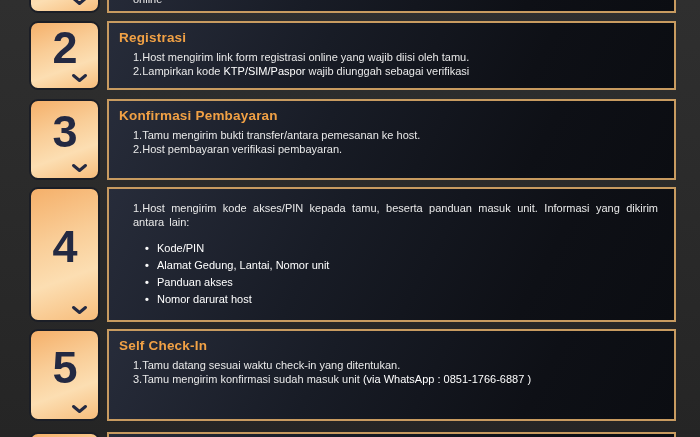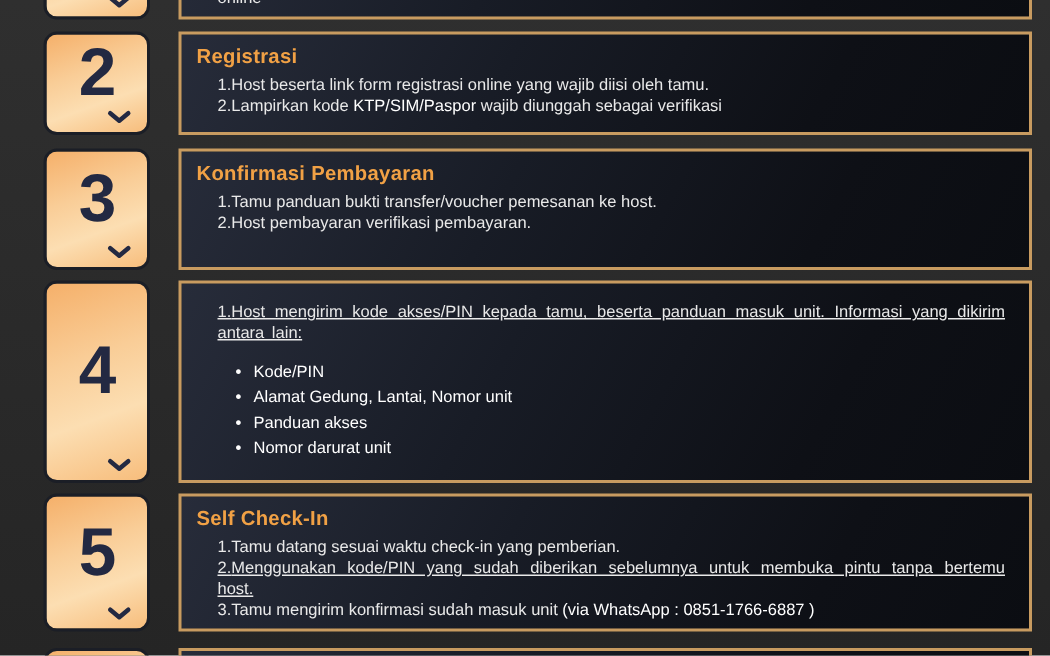--- a/index.html
+++ b/index.html
@@ -22,42 +22,42 @@
     background: linear-gradient(160deg, #f5b06a 0%, #f9cd97 38%, #fcdeb2 66%, #f7bd7c 100%);
     display: flex; align-items: center; justify-content: center;
   }
   .num {
     font-size: 45px; font-weight: bold; color: #232942;
     transform: translateY(-8px); letter-spacing: -1px; line-height: 1;
   }
   .chev { position: absolute; right: 10px; bottom: 5px; }
 
   .card {
-    position: absolute; left: 119px; width: 569px; height: 100%;
+    position: absolute; left: 107px; width: 569px; height: 100%;
     box-sizing: border-box;
     border: 2px solid #c89b60;
     background: linear-gradient(118deg, #272c3a 0%, #181c26 38%, #0e1016 75%, #0b0d12 100%);
     padding: 7px 16px 6px 10px;
     overflow: hidden;
   }
   .card.clip-top { display: flex; align-items: flex-end; padding-bottom: 5px; }
   .clip-top .items { margin-top: 0; width: 100%; }
 
   .title {
     margin: 0; font-size: 13.5px; line-height: 15px; font-weight: bold;
     color: #f1a145; letter-spacing: 0.2px;
   }
   .title:empty { display: none; }
 
   .items { margin-top: 5px; }
   .item {
     font-size: 11px; line-height: 14px; color: #e9e9e9;
     padding-left: 14px; position: relative;
   }
-  .item.justify { text-align: justify; word-spacing: 2px; text-decoration: underline; }
+  .item.justify { text-align: justify; word-spacing: 2px; }
   .item.bullet {
     font-weight: bold; color: #fdfdfd;
     margin-left: 26px; padding-left: 12px; line-height: 17px;
   }
   .item.bullet .b { position: absolute; left: 0; }
   .item.gap-top { margin-top: 11px; }
   .bold { font-weight: normal; color: #ffffff; }
 </style>
 </head>
 <body>
@@ -78,69 +78,68 @@
     <section class="step" style="top: 21px; height: 69px;">
       <div class="numbox">
         <span class="num">2</span>
         <svg class="chev" width="17" height="10" viewBox="0 0 17 10">
           <path d="M2.5 2.5 L8.5 7.5 L14.5 2.5" fill="none" stroke="#232942" stroke-width="3" stroke-linecap="round" stroke-linejoin="round"></path>
         </svg>
       </div>
       <div class="card">
         <h2 class="title">Registrasi</h2>
         <div class="items">
-          <div class="item numbered"><span>1.</span><span>Host beserta link form registrasi online yang wajib diisi oleh tamu.</span></div>
+          <div class="item numbered"><span>1.</span><span>Host mengirim link form registrasi online yang wajib diisi oleh tamu.</span></div>
           <div class="item numbered"><span>2.</span><span>Lampirkan kode </span><span class="bold">KTP/SIM/Paspor</span><span> wajib diunggah sebagai verifikasi</span></div>
         </div>
       </div>
     </section>
     <section class="step" style="top: 99px; height: 81px;">
       <div class="numbox">
         <span class="num">3</span>
         <svg class="chev" width="17" height="10" viewBox="0 0 17 10">
           <path d="M2.5 2.5 L8.5 7.5 L14.5 2.5" fill="none" stroke="#232942" stroke-width="3" stroke-linecap="round" stroke-linejoin="round"></path>
         </svg>
       </div>
       <div class="card">
         <h2 class="title">Konfirmasi Pembayaran</h2>
         <div class="items">
-          <div class="item numbered"><span>1.</span><span>Tamu panduan bukti transfer/voucher pemesanan ke host.</span></div>
+          <div class="item numbered"><span>1.</span><span>Tamu mengirim bukti transfer/antara pemesanan ke host.</span></div>
           <div class="item numbered"><span>2.</span><span>Host pembayaran verifikasi pembayaran.</span></div>
         </div>
       </div>
     </section>
     <section class="step" style="top: 187px; height: 135px;">
       <div class="numbox">
         <span class="num">4</span>
         <svg class="chev" width="17" height="10" viewBox="0 0 17 10">
           <path d="M2.5 2.5 L8.5 7.5 L14.5 2.5" fill="none" stroke="#232942" stroke-width="3" stroke-linecap="round" stroke-linejoin="round"></path>
         </svg>
       </div>
       <div class="card">
         <div class="items">
           <div class="item numbered justify"><span>1.</span><span>Host mengirim kode akses/PIN kepada tamu, beserta panduan masuk unit. Informasi yang dikirim antara lain:</span></div>
           <div class="item bullet gap-top"><span class="b">•</span><span class="bold">Kode/PIN</span></div>
           <div class="item bullet"><span class="b">•</span><span class="bold">Alamat Gedung, Lantai, Nomor unit</span></div>
           <div class="item bullet"><span class="b">•</span><span class="bold">Panduan akses</span></div>
-          <div class="item bullet"><span class="b">•</span><span class="bold">Nomor darurat unit</span></div>
+          <div class="item bullet"><span class="b">•</span><span class="bold">Nomor darurat host</span></div>
         </div>
       </div>
     </section>
     <section class="step" style="top: 329px; height: 92px;">
       <div class="numbox">
         <span class="num">5</span>
         <svg class="chev" width="17" height="10" viewBox="0 0 17 10">
           <path d="M2.5 2.5 L8.5 7.5 L14.5 2.5" fill="none" stroke="#232942" stroke-width="3" stroke-linecap="round" stroke-linejoin="round"></path>
         </svg>
       </div>
       <div class="card">
         <h2 class="title">Self Check-In</h2>
         <div class="items">
-          <div class="item numbered"><span>1.</span><span>Tamu datang sesuai waktu check-in yang pemberian.</span></div>
-          <div class="item numbered justify"><span>2.</span><span>Menggunakan kode/PIN yang sudah diberikan sebelumnya untuk membuka pintu tanpa bertemu host.</span></div>
+          <div class="item numbered"><span>1.</span><span>Tamu datang sesuai waktu check-in yang ditentukan.</span></div>
           <div class="item numbered"><span>3.</span><span>Tamu mengirim konfirmasi sudah masuk unit </span><span class="bold">(via WhatsApp : 0851-1766-6887 )</span></div>
         </div>
       </div>
     </section>
     <section class="step" style="top: 432px; height: 68px;">
       <div class="numbox">
         <span class="num">6</span>
       </div>
       <div class="card">
         <div class="items"></div>

